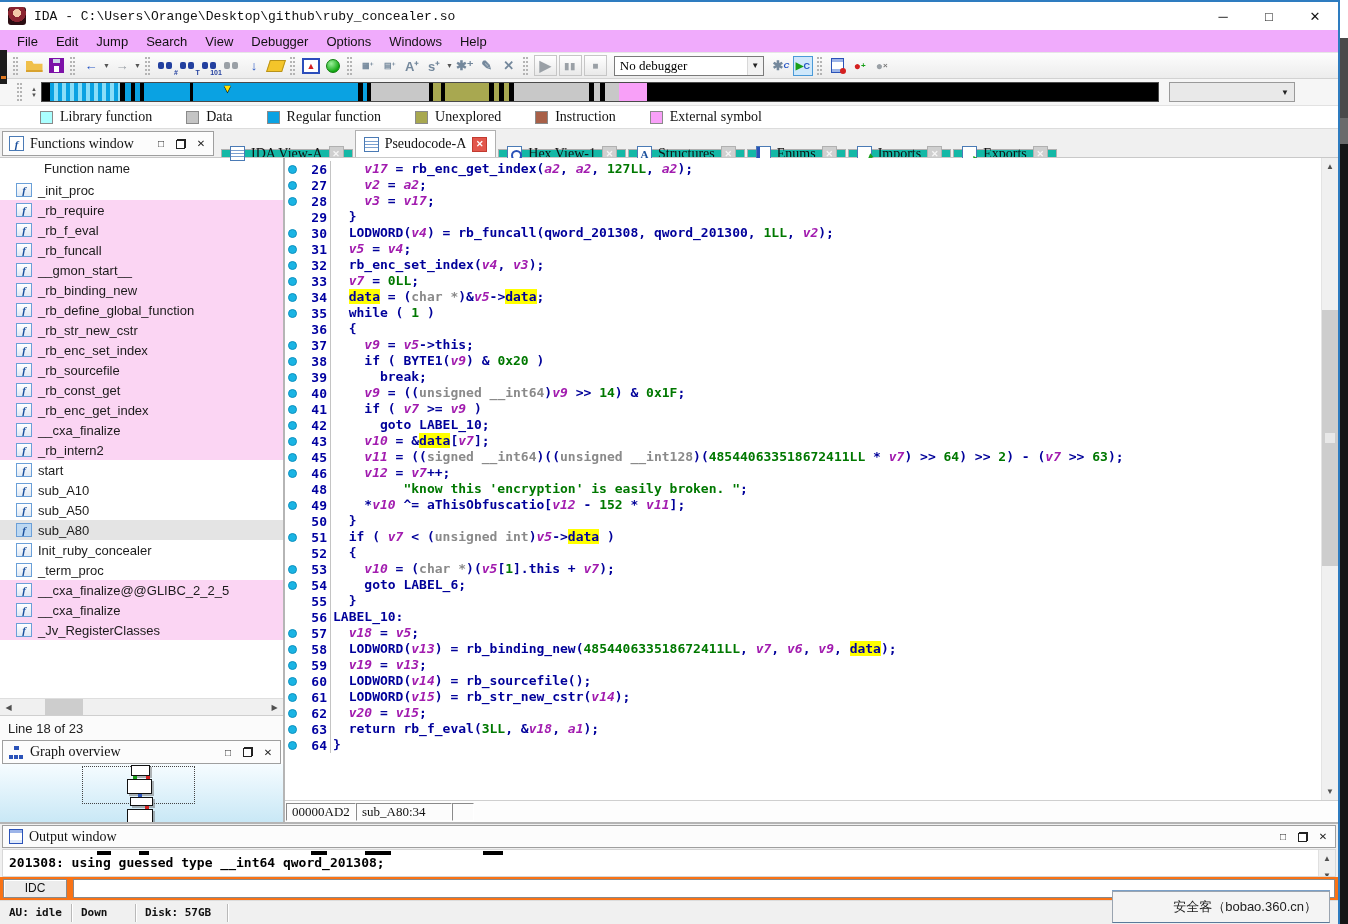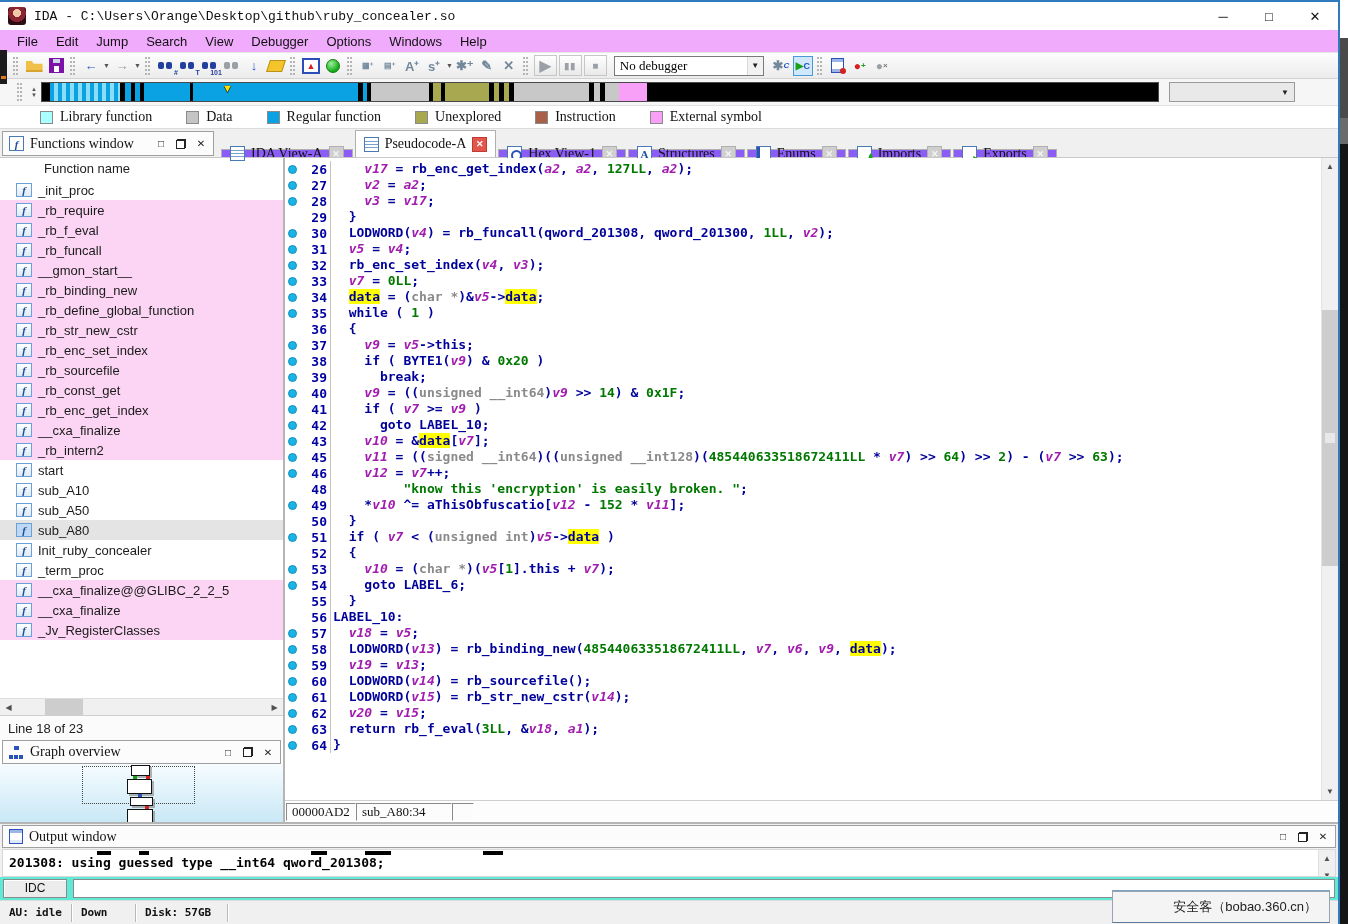--- a/index.html
+++ b/index.html
@@ -84,21 +84,21 @@
   .functions-title { width:212px; margin:2px 0 1px 2px; }
   .pt-buttons { margin-left:auto; display:flex; align-items:center; gap:8px; }
   .pt-btn { font-size:10px; color:#222; display:inline-flex; width:12px; height:12px; align-items:center; justify-content:center; }
   .float-ic { position:relative; width:10px; height:10px; }
   .float-ic::before { content:""; position:absolute; right:0; top:0; width:7px; height:7px; border:1px solid #222; background:#fff; }
   .float-ic::after  { content:""; position:absolute; left:0; bottom:0; width:7px; height:7px; border:1px solid #222; background:#fff; }
   .fw-icon { width:15px; height:15px; background:#fff; border:1px solid #4a7ab5; color:#1a4f9c;
              font:italic bold 11px "Liberation Serif",serif; display:flex; align-items:center; justify-content:center; }
   .tabbar { display:flex; margin-left:7px; align-items:stretch; }
   .tab { display:flex; align-items:center; gap:6px; padding:0 8px; margin-top:20px; border:1px solid #b0b0b0; border-bottom:none;
-         background:#8b5cf6; font:14px "Liberation Serif",serif; color:#111; margin-right:2px; }
+         background:#14b8a6; font:14px "Liberation Serif",serif; color:#111; margin-right:2px; }
   .tab.active { background:#fff; margin-top:1px; z-index:2; }
   .ticon { width:15px; height:15px; border:1px solid #4a7ab5; background:#fff; position:relative; flex:0 0 15px; }
   .ticon.lines { background:linear-gradient(#fff 0 3px,#7aa0d0 3px 4px,#fff 4px 6px,#7aa0d0 6px 7px,#fff 7px 9px,#7aa0d0 9px 10px,#fff 10px 15px); }
   .ticon.hexv::after { content:""; position:absolute; left:3px; top:3px; width:7px; height:7px; border:2px solid #2a52b8; border-radius:50%; }
   .ticon.structs { color:#1a4f9c; font:bold 11px "Liberation Serif",serif; display:flex; align-items:center; justify-content:center; }
   .ticon.enums { background:linear-gradient(90deg,#2a52b8 0 3px,#fff 3px 100%),linear-gradient(#fff 0 3px,#9cb4e8 3px 4px,#fff 4px 6px,#9cb4e8 6px 7px,#fff 7px 9px,#9cb4e8 9px 10px,#fff 10px 15px); }
   .ticon.imp::after, .ticon.exp::after { content:"▸"; position:absolute; color:#18a018; font-size:10px; right:-2px; bottom:-3px; }
   .ticon.imp::after { transform:rotate(140deg); }
   .tclose { width:15px; height:15px; background:#cfcfcf; border:1px solid #b0b0b0; color:#f5f5f5; font-size:9px; font-weight:bold;
             display:flex; align-items:center; justify-content:center; }
@@ -158,21 +158,21 @@
               box-shadow:inset 0 3px 0 #9cb4e8, inset 0 -3px 0 #dfe9fa; }
   .out-body { height:28px; background:#fff; position:relative; overflow:hidden; border:1px solid #d8d8d8; margin:0 2px; }
   .out-clip { height:4px; margin:1px 0 0 10px;
      background:linear-gradient(#000,#000) 84px 0/14px 4px no-repeat,
                 linear-gradient(#000,#000) 126px 0/10px 4px no-repeat,
                 linear-gradient(#000,#000) 298px 0/16px 4px no-repeat,
                 linear-gradient(#000,#000) 352px 0/26px 4px no-repeat,
                 linear-gradient(#000,#000) 470px 0/20px 4px no-repeat; }
   .out-msg { font:bold 13px "DejaVu Sans Mono",monospace; color:#000; padding-left:6px; }
   .out-vs { position:absolute; right:0; top:0; bottom:0; width:17px; background:#f0f0f0; border-left:1px solid #e0e0e0; }
-  .idc-row { height:24px; display:flex; align-items:center; gap:6px; padding:0 3px; background:#5eead4; }
+  .idc-row { height:24px; display:flex; align-items:center; gap:6px; padding:0 3px; background:#f97316; }
   .idc-btn { width:64px; height:19px; background:#ececec; border:1px solid #8a8a8a; box-shadow:inset 1px 1px 0 #fff;
              font-size:12px; color:#111; display:flex; align-items:center; justify-content:center; }
   .idc-input { flex:1; height:19px; background:#fff; border:1px solid #8a8a8a; font:13px "DejaVu Sans Mono",monospace; padding:0 4px; outline:none; }
 
   
   .statusbar { height:24px; background:#f0f0f0; border-top:1px solid #dcdcdc; display:flex; align-items:center;
                font:bold 11px "DejaVu Sans Mono",monospace; color:#111; position:relative; }
   .scell { height:18px; display:flex; align-items:center; padding:0 9px; border-right:1px solid #b9b9b9; box-shadow:1px 0 0 #fff; }
   .watermark { position:absolute; right:8px; bottom:1px; height:32px; min-width:218px; display:flex; align-items:center;
                justify-content:flex-end; padding:0 12px; background:#f4f4f4; border:1px solid #9aa4b0; border-bottom-color:#5a7a9a;

